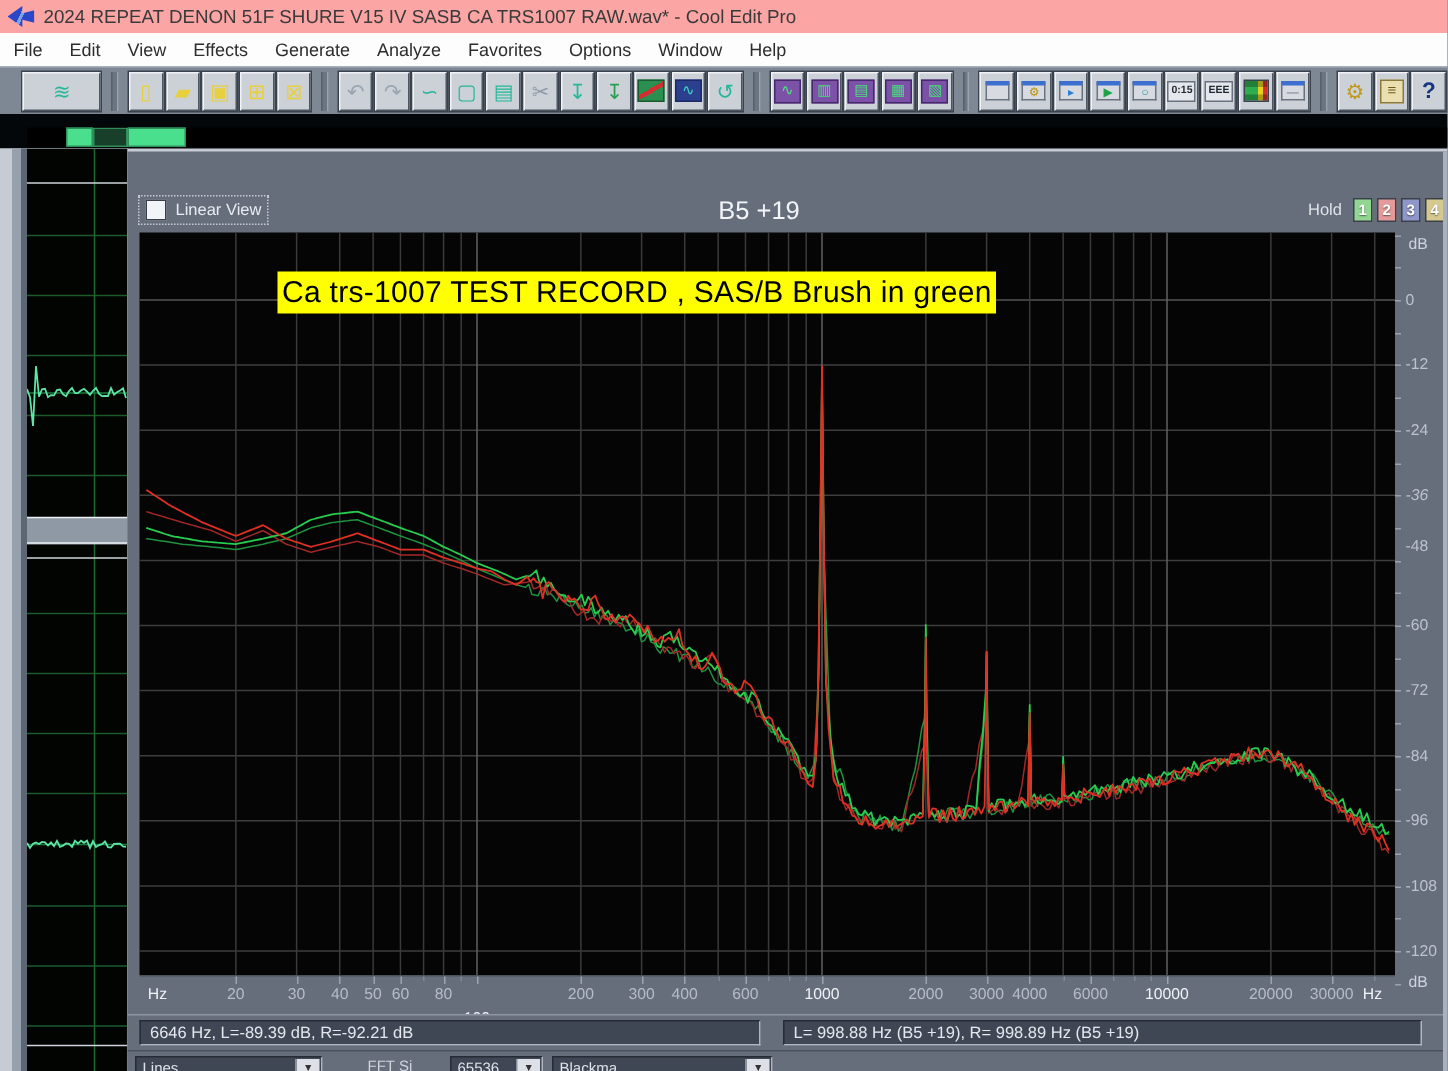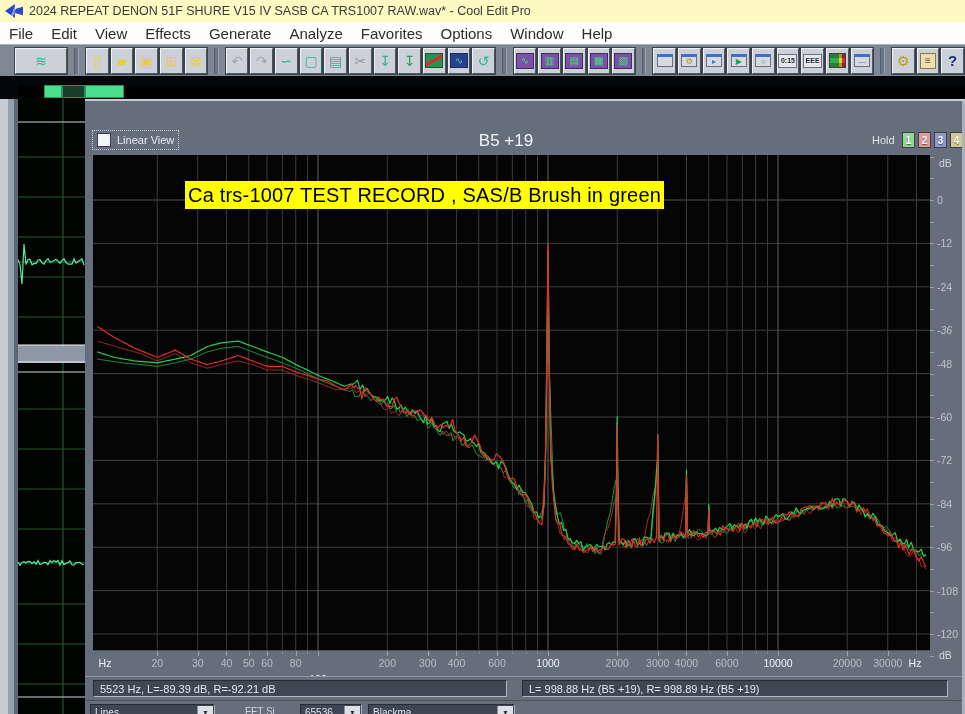--- a/index.html
+++ b/index.html
@@ -1,25 +1,25 @@
 <!DOCTYPE html>
 <html><head>
 <meta charset="utf-8">
 <style>
   html,body{margin:0;padding:0;width:965px;height:714px;overflow:hidden;
     font-family:"Liberation Sans",sans-serif;background:#c6cbd4;}
   #app{position:relative;width:965px;height:714px;}
 
   
-  #titlebar{position:absolute;left:0;top:0;width:965px;height:22px;background:#fef9c3;
+  #titlebar{position:absolute;left:0;top:0;width:965px;height:22px;background:#fca5a5;
     display:flex;align-items:center;color:#3a3a3a;font-size:12.5px;}
   #appicon{width:18px;height:14px;margin:0 6px 0 5px;background:linear-gradient(115deg,#2b47c9 45%,#7ea0e8 45%,#7ea0e8 55%,#2b47c9 55%);
     clip-path:polygon(0 50%,55% 0,55% 35%,100% 20%,100% 80%,55% 65%,55% 100%);}
   #menubar{position:absolute;left:0;top:22px;width:965px;height:22px;background:#fdfdfd;
-    display:flex;align-items:center;color:#2d2d2d;font-size:15px;}
+    display:flex;align-items:center;color:#2d2d2d;font-size:12px;}
   #menubar .mi{padding:2px 9px;cursor:default;}
   #toolbar{position:absolute;left:0;top:44px;width:965px;height:32px;background:#7e8894;
     border-top:1px solid #a8b0bb;display:flex;align-items:center;padding-left:14px;box-sizing:border-box;}
   .tbtn{width:25px;height:26px;margin:0 1px;background:#ccd1d8;border:1px solid;
     border-color:#f0f2f5 #4e5662 #4e5662 #f0f2f5;box-shadow:0 0 0 1px #39424d;
     display:flex;align-items:center;justify-content:center;padding:0;cursor:pointer;}
   .tbtn.wide{width:58px;}
   .tsep{width:3px;height:26px;margin:0 6px;background:#6a7482;border-left:1px solid #565f6b;border-right:1px solid #9aa4b1;}
   .ic{font-size:14px;line-height:14px;display:flex;align-items:center;justify-content:center;}
   .ic-win{width:16px;height:13px;background:#d7dbe1;border:1px solid #6a7280;border-top:3px solid #3d6fd0;
@@ -427,21 +427,21 @@
         <div class="xl" style="left: 593.474px;">4000</div>
         <div class="xl" style="left: 633.975px;">6000</div>
         <div class="xl emph" style="left: 685px;">10000</div>
         <div class="xl" style="left: 754.237px;">20000</div>
         <div class="xl" style="left: 794.738px;">30000</div>
         <div class="xl emph" style="left: 12px;">Hz</div>
         <div class="xl emph" style="left: 822px;">Hz</div>
       </div>
 
     <div id="statusrow">
-      <div id="statusleft" class="insetfield">5523 Hz, L=-89.39 dB, R=-92.21 dB</div>
+      <div id="statusleft" class="insetfield">6646 Hz, L=-89.39 dB, R=-92.21 dB</div>
       <div id="statusright" class="insetfield">L= 998.88 Hz (B5 +19), R= 998.89 Hz (B5 +19)</div>
     </div>
 
     <div id="bottomrow">
         <div class="combo" style="left: 5px; width: 125px;">Lines<span class="cbtn">▼</span></div>
         <div class="blabel" style="left: 160px;">FFT Si</div>
         <div class="combo" style="left: 215px; width: 62px;">65536<span class="cbtn">▼</span></div>
         <div class="combo" style="left: 283px; width: 147px;">Blackma<span class="cbtn">▼</span></div>
       </div>
   </div>

